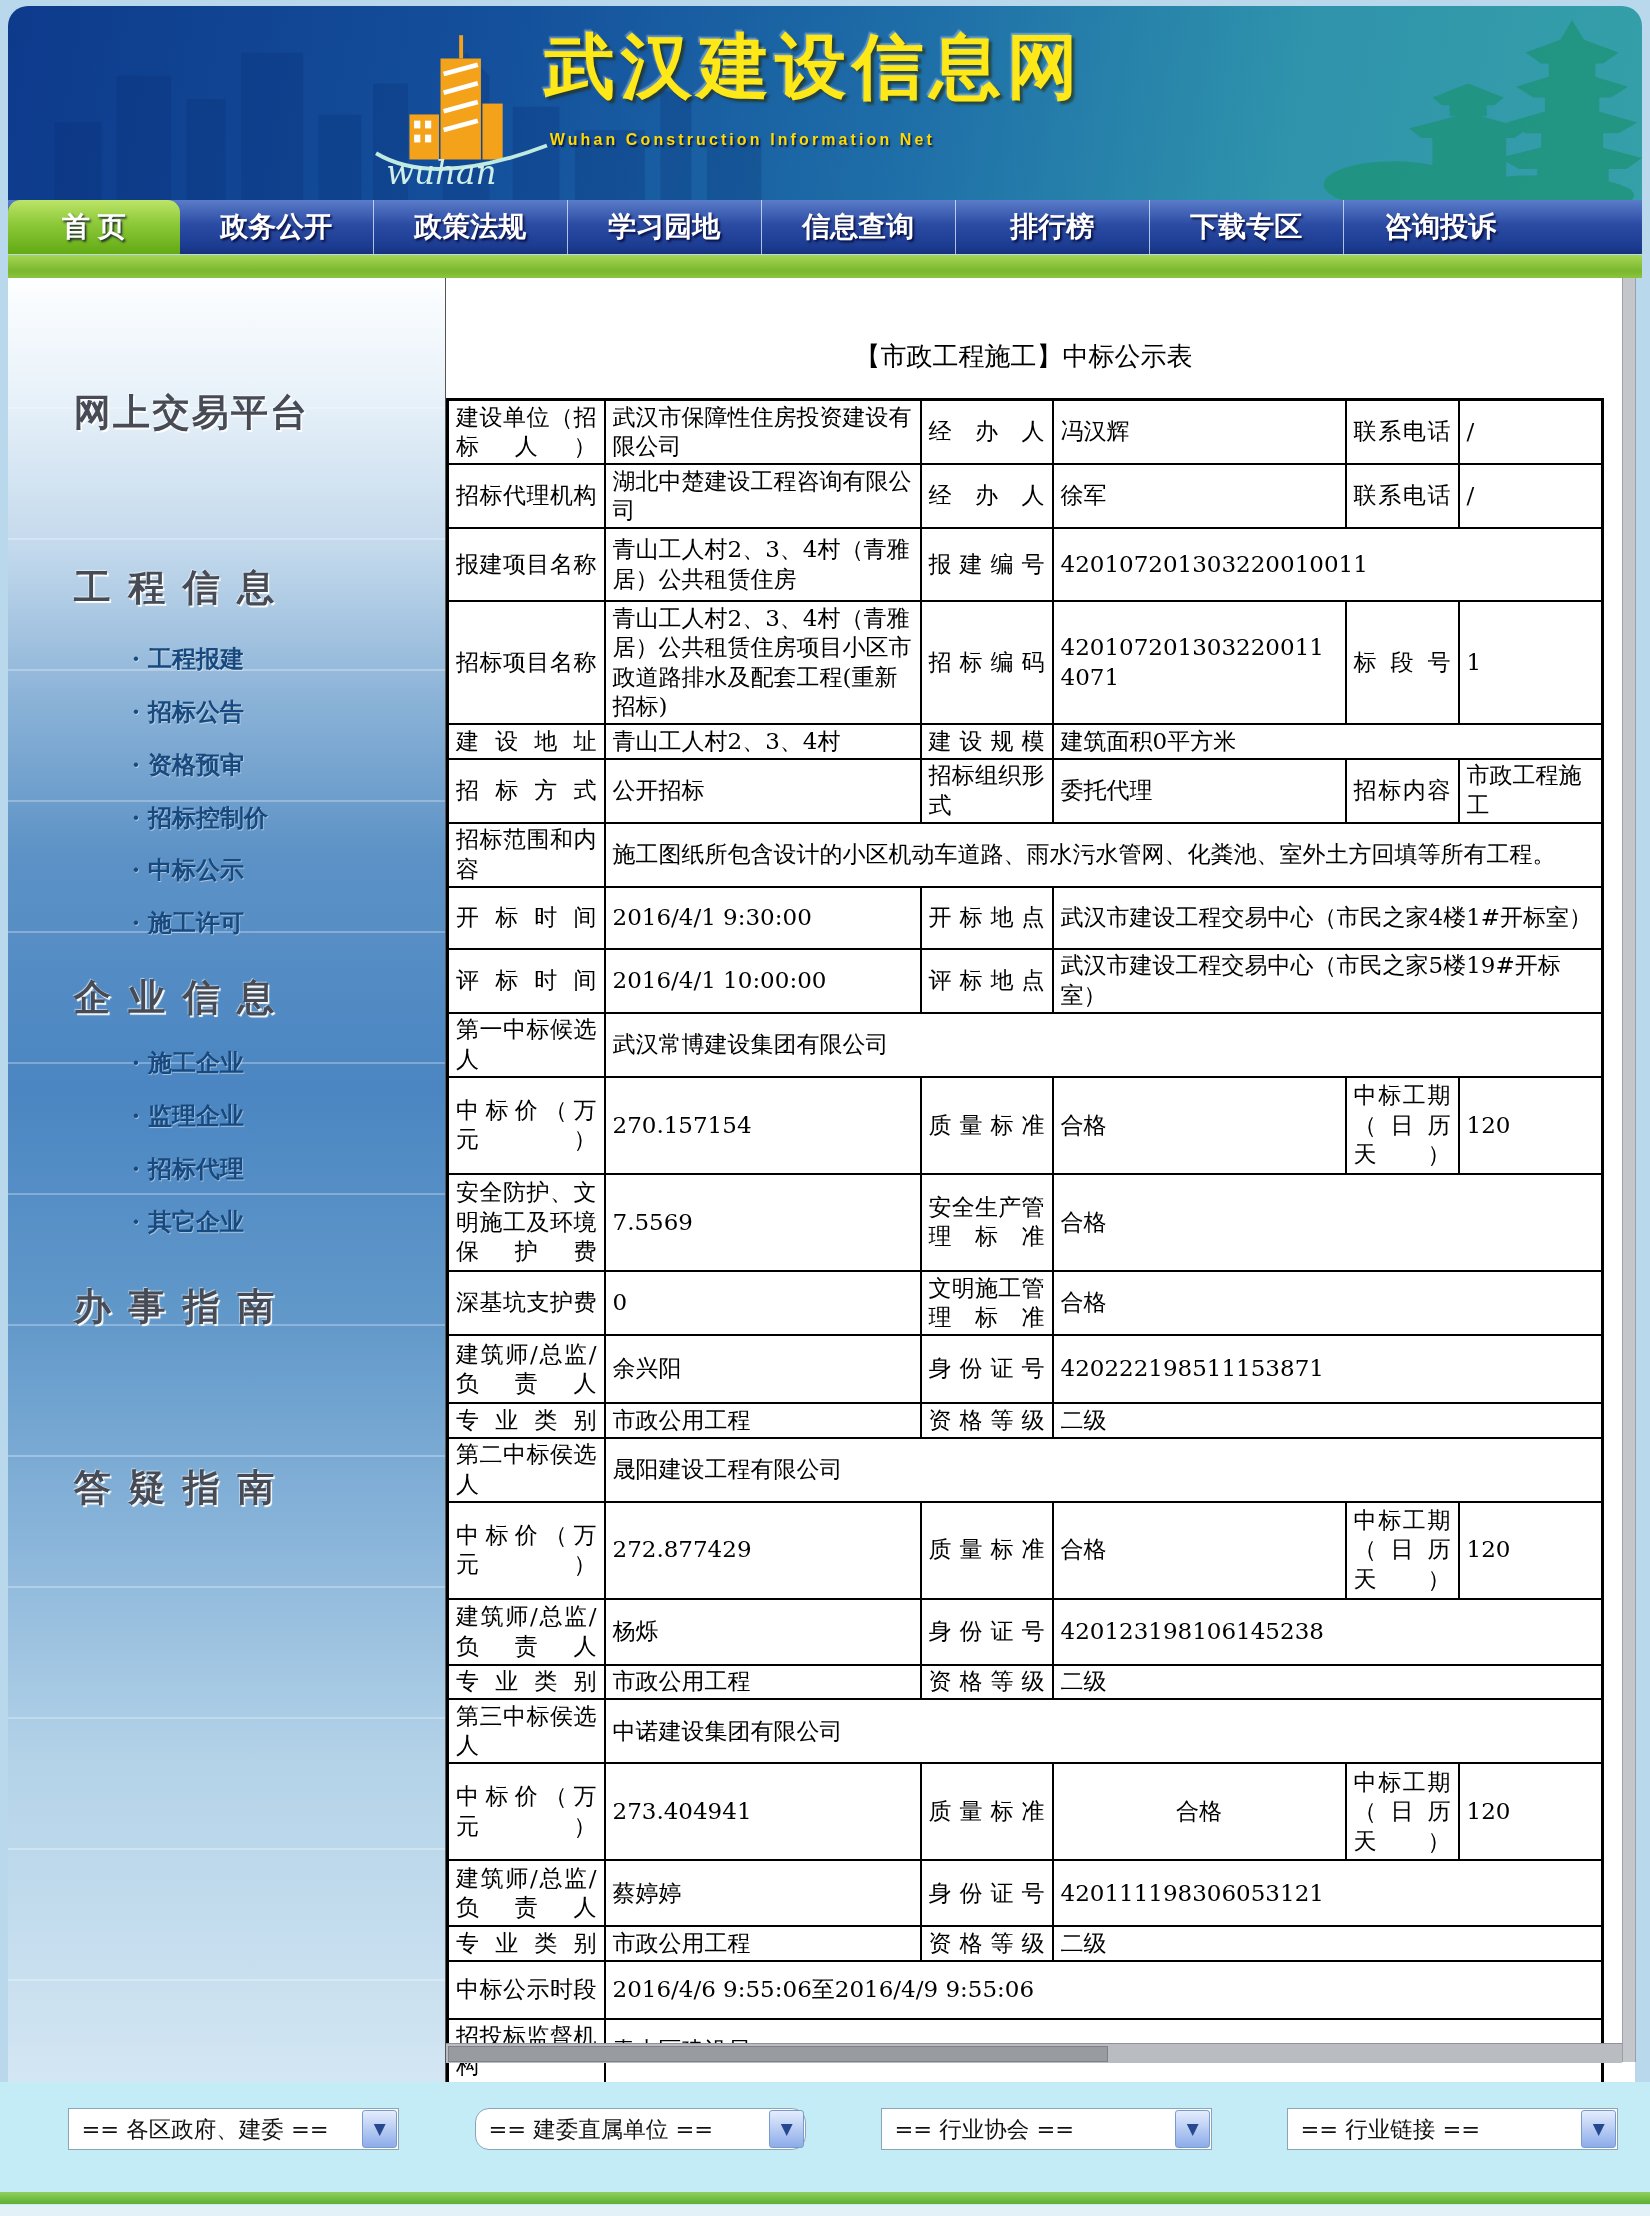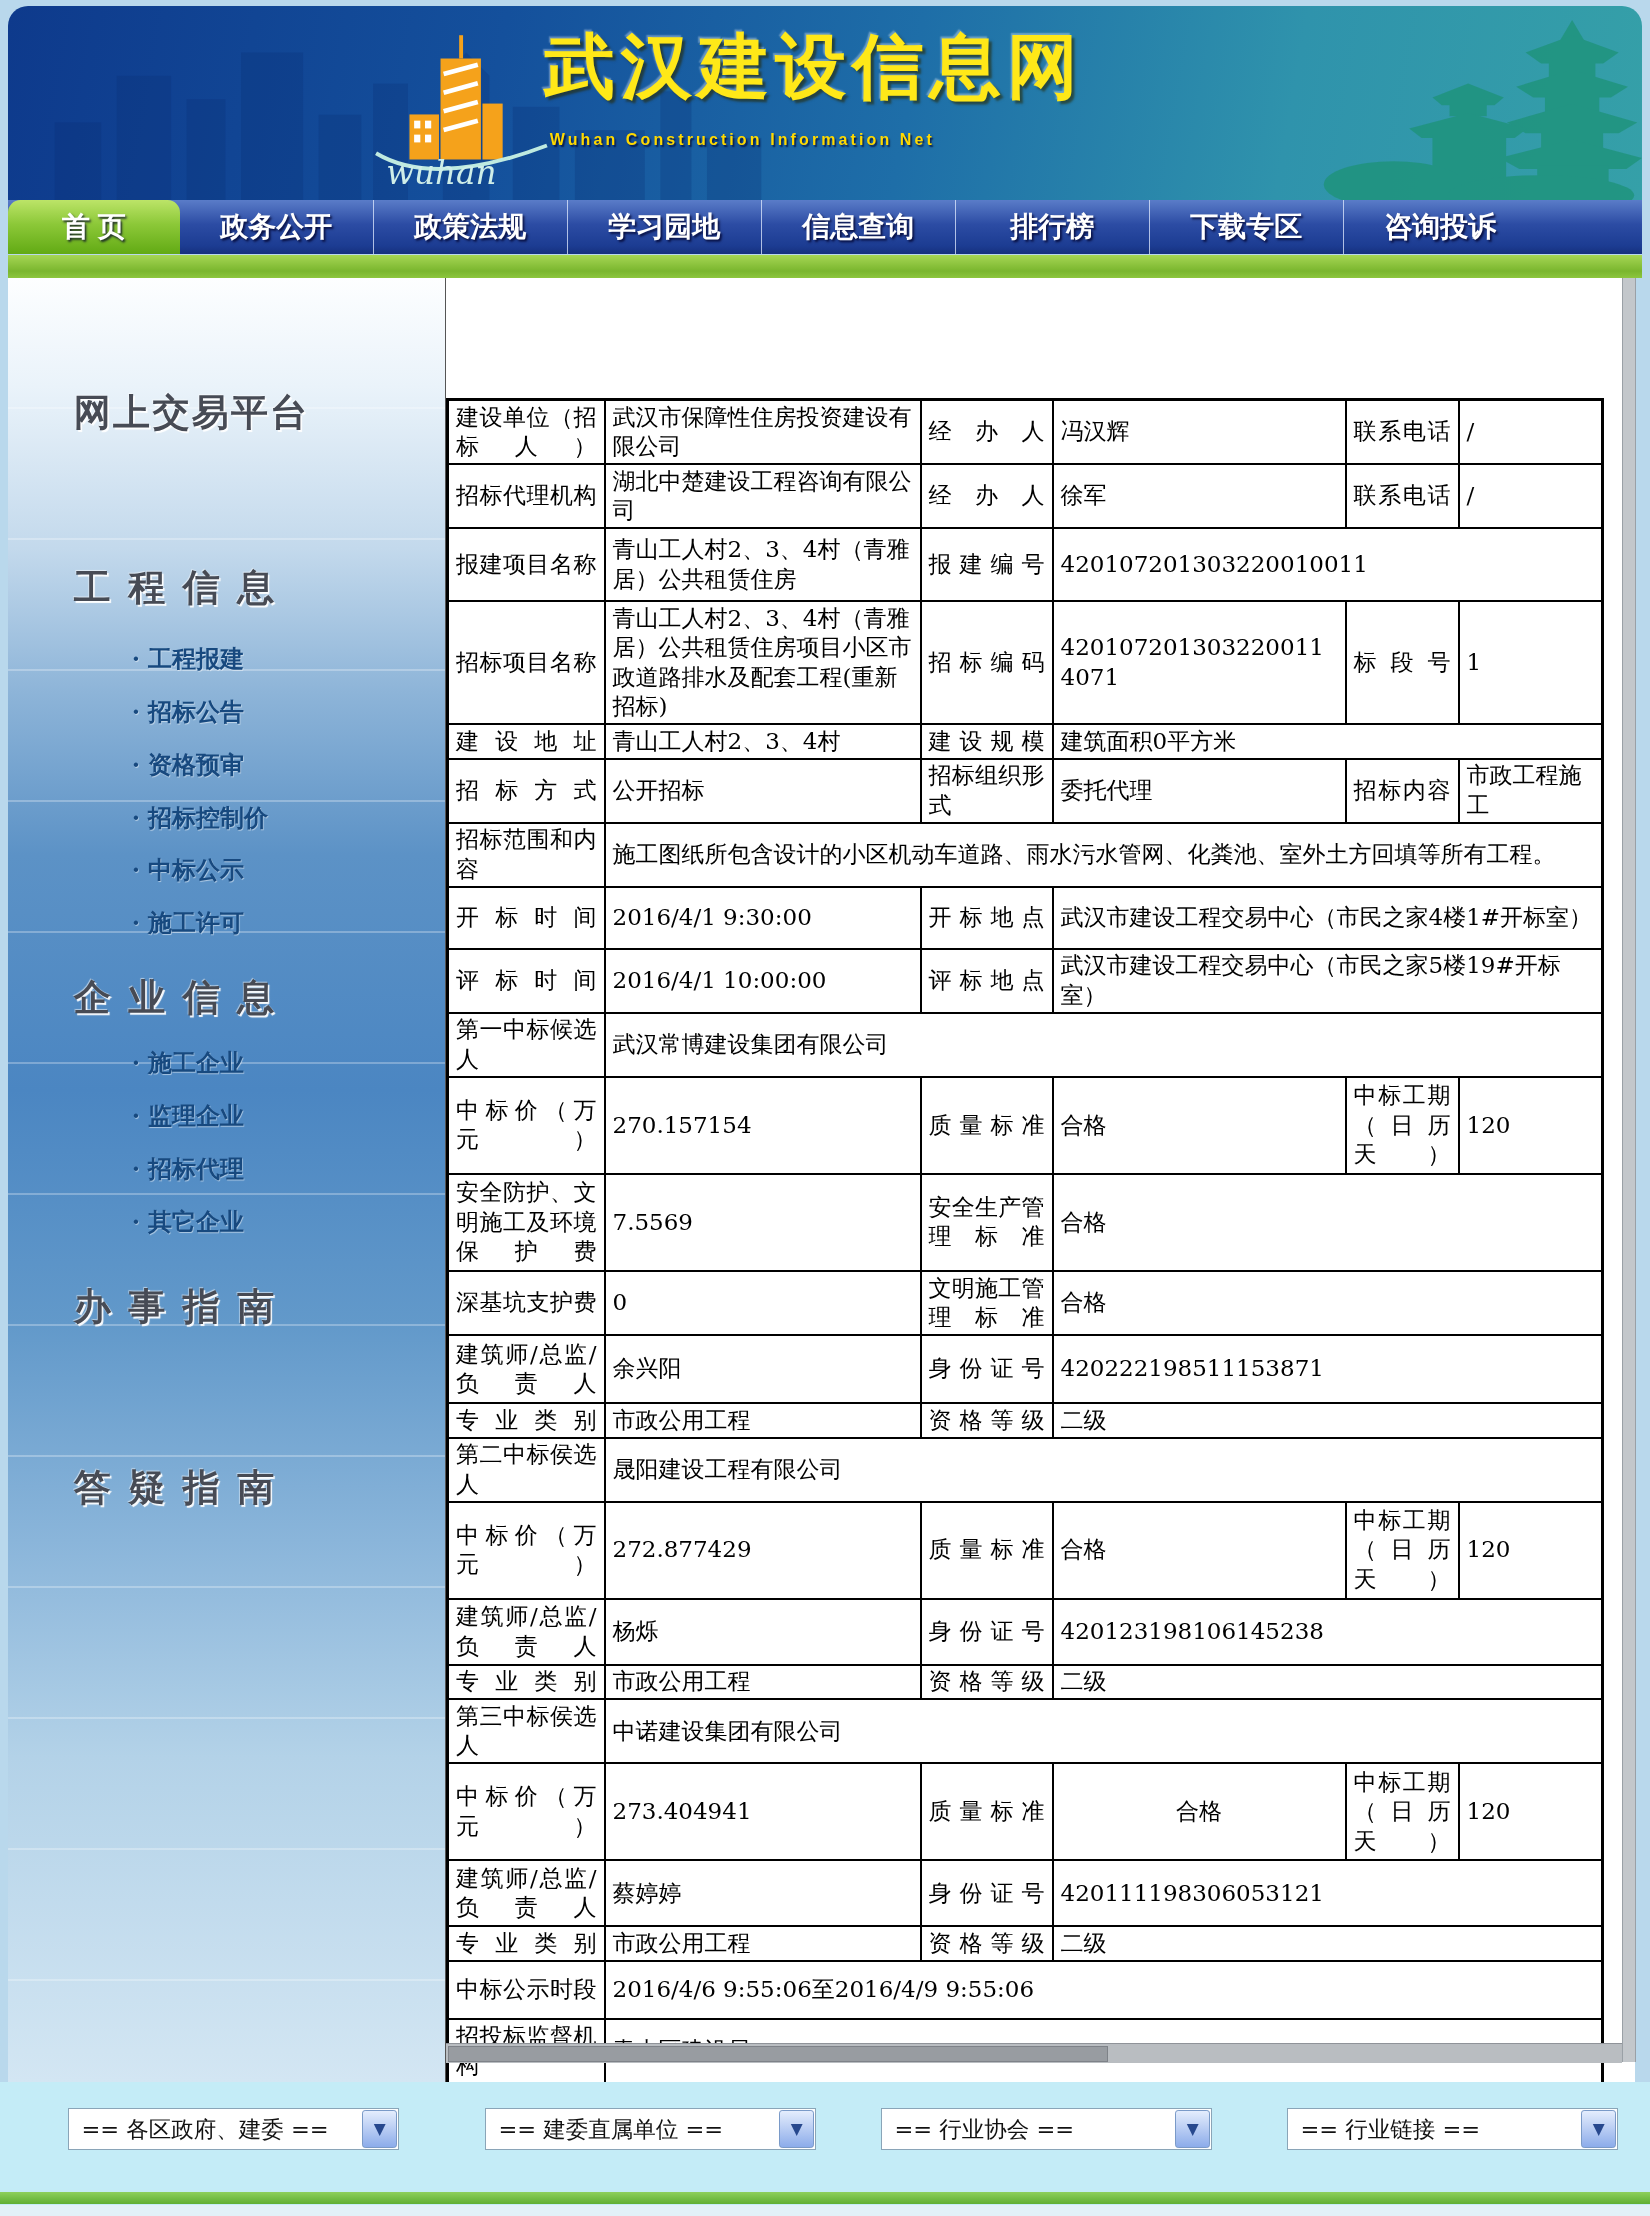--- a/index.html
+++ b/index.html
@@ -161,20 +161,21 @@
       <div class="side-h" style="top: 695px;">企 业 信 息</div>
       <div class="side-i" style="top: 769px;"><span class="dot">·</span><span>施工企业</span></div>
       <div class="side-i" style="top: 822px;"><span class="dot">·</span><span>监理企业</span></div>
       <div class="side-i" style="top: 875px;"><span class="dot">·</span><span>招标代理</span></div>
       <div class="side-i" style="top: 928px;"><span class="dot">·</span><span>其它企业</span></div>
       <div class="side-h" style="top: 1004px;">办 事 指 南</div>
       <div class="side-h" style="top: 1185px;">答 疑 指 南</div>
     </div>
 
   <div class="main">
+    <div class="doc-title">【市政工程施工】中标公示表</div>
     <table class="bid" id="bidtable">
       <colgroup>
         <col style="width:157px">
           <col style="width:316px">
           <col style="width:132px">
         <col style="width:293px">
           <col style="width:113px">
           <col style="width:144px">
       </colgroup>
       <tbody id="bidbody">
@@ -342,21 +343,21 @@
     </div>
   </div>
 
   <div class="footer" id="footer">
     <div class="fgreen"></div>
     <div class="fbottom"></div>
   <div class="fselect" style="left: 68px;">
         <span class="lbl">== 各区政府、建委 ==</span>
         <span class="arrow">▼</span>
       </div>
-      <div class="fselect" style="left: 485px;">
+      <div class="fselect" style="left: 475px; border-radius: 14px;">
         <span class="lbl">== 建委直属单位 ==</span>
         <span class="arrow">▼</span>
       </div>
       <div class="fselect" style="left: 881px;">
         <span class="lbl">== 行业协会 ==</span>
         <span class="arrow">▼</span>
       </div>
       <div class="fselect" style="left: 1287px;">
         <span class="lbl">== 行业链接 ==</span>
         <span class="arrow">▼</span>

